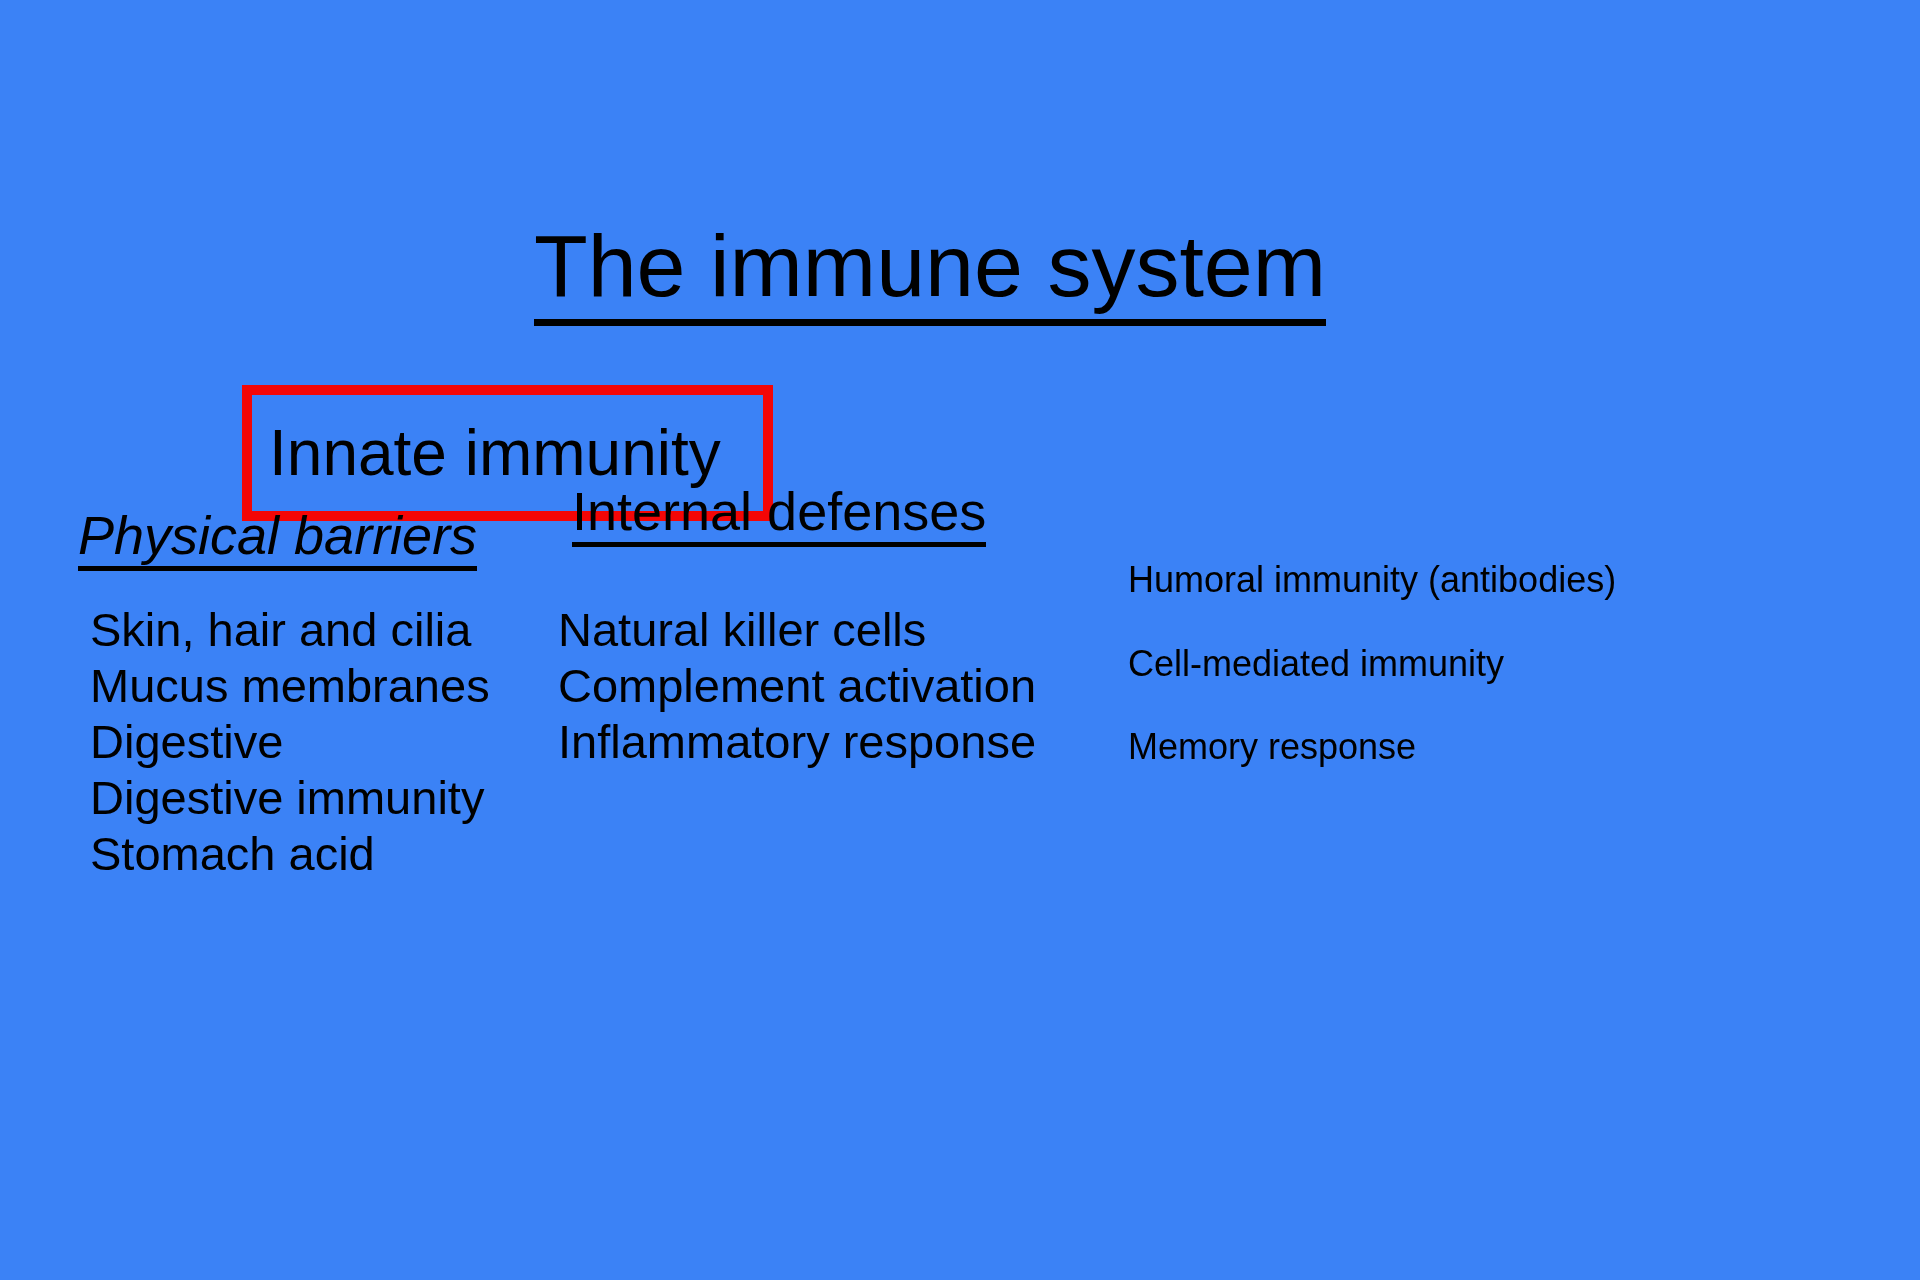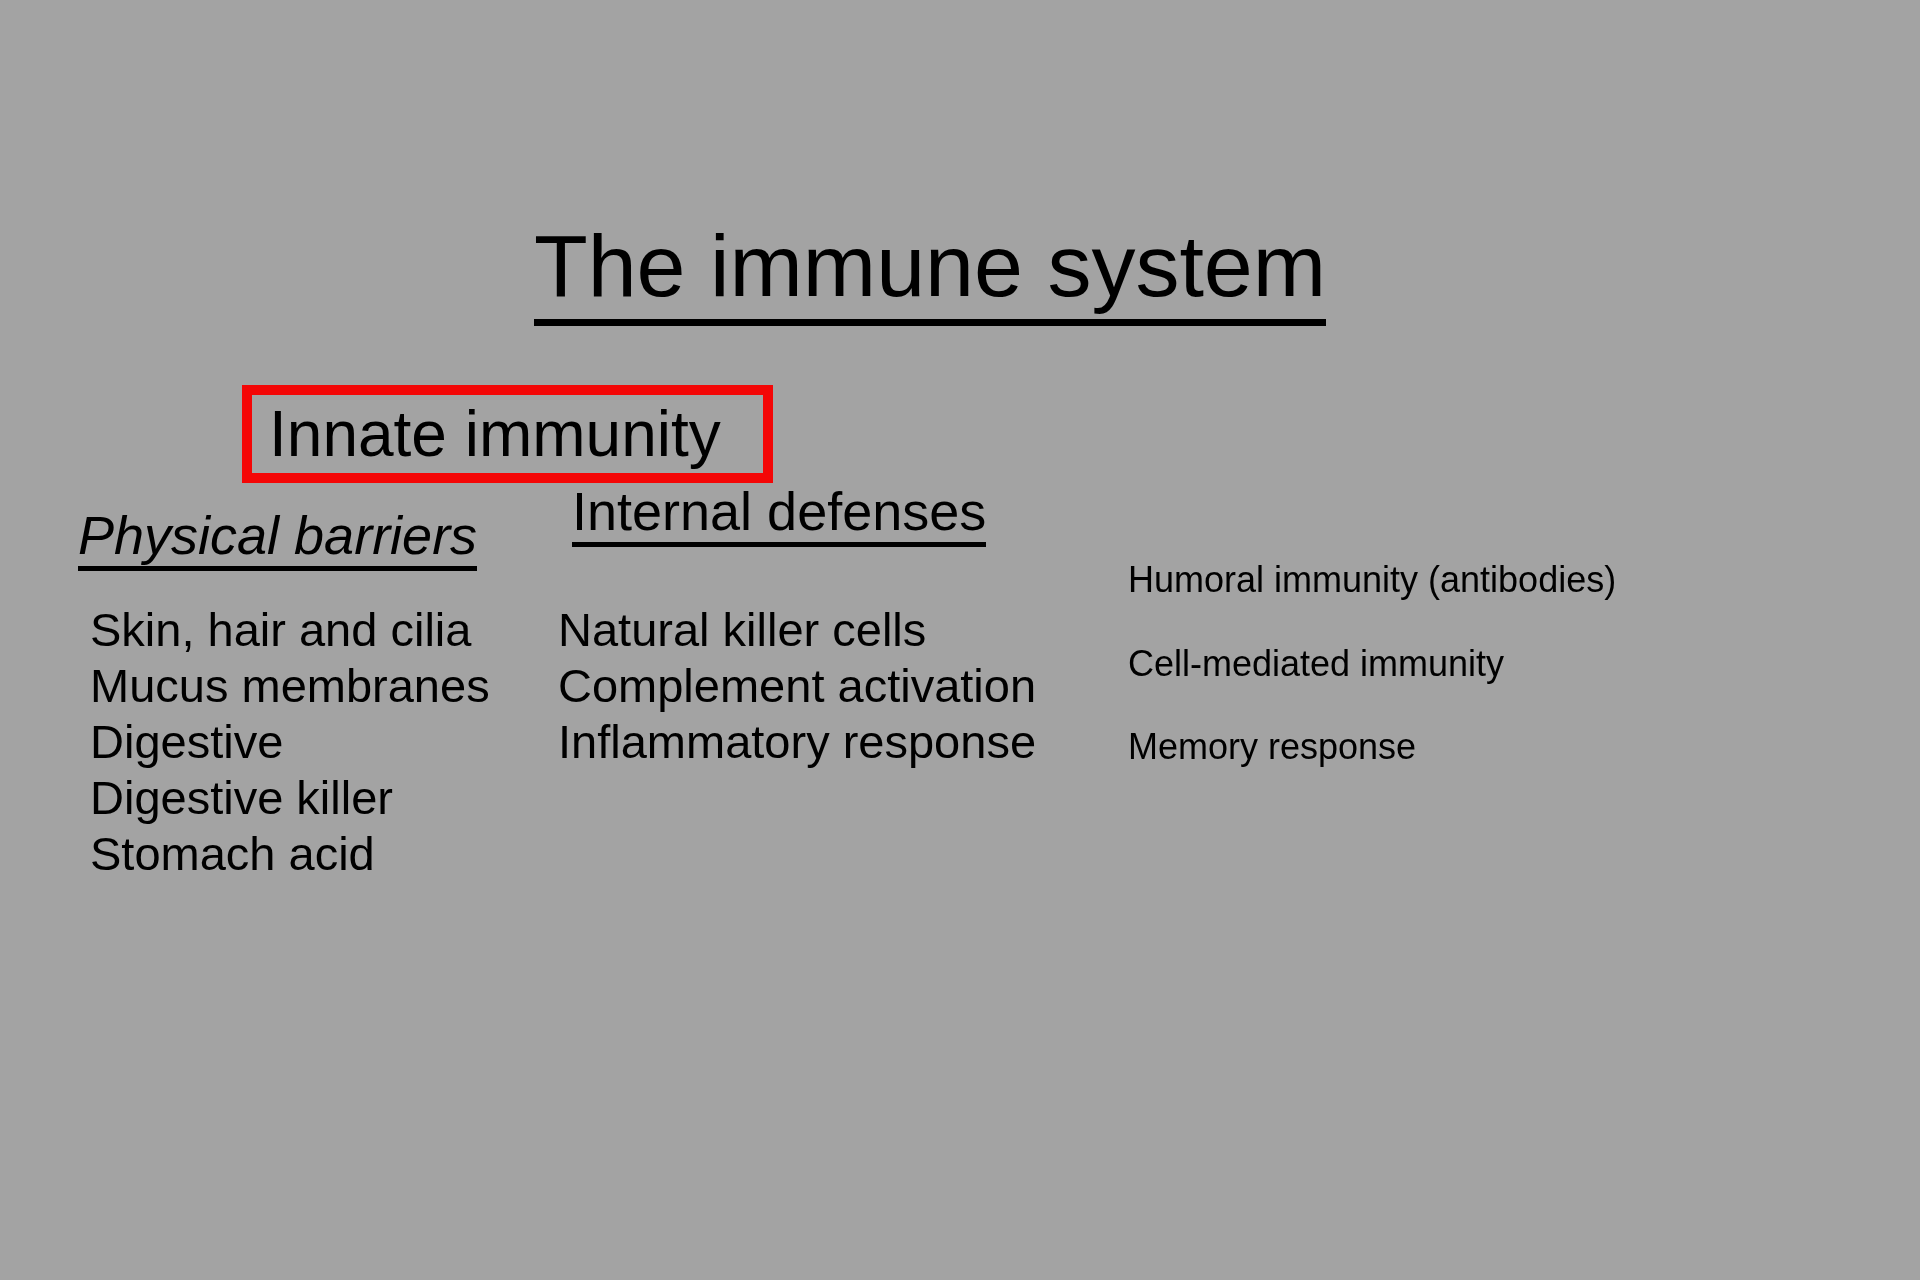--- a/index.html
+++ b/index.html
@@ -4,21 +4,21 @@
 <style>
   html, body {
     margin: 0;
     padding: 0;
     background: #ffffff;
   }
   .slide {
     position: relative;
     width: 1920px;
     height: 1280px;
-    background: #a3a3a3;
+    background: #3b82f6;
     font-family: "Liberation Sans", sans-serif;
     color: #000000;
     overflow: hidden;
   }
   .title-wrap {
     position: absolute;
     top: 222px;
     left: 0;
     width: 1860px;
     text-align: center;
@@ -29,21 +29,21 @@
     line-height: 1;
     border-bottom: 7px solid #000;
     padding-bottom: 9px;
     white-space: nowrap;
   }
   .innate-box {
     position: absolute;
     left: 242px;
     top: 385px;
     width: 531px;
-    height: 98px;
+    height: 136px;
     box-sizing: border-box;
     border: 10px solid #f40606;
     display: flex;
     align-items: center;
     padding-left: 17px;
   }
   .branch-heading {
     font-size: 64px;
     line-height: 1;
     white-space: nowrap;
@@ -102,21 +102,21 @@
   </div>
 
   <div class="col-heading col-heading-internal">
     <span class="underlined">Internal defenses</span>
   </div>
 
   <div class="defense-list physical-list">
       <div>Skin, hair and cilia</div>
       <div>Mucus membranes</div>
       <div>Digestive</div>
-      <div>Digestive killer</div>
+      <div>Digestive immunity</div>
       <div>Stomach acid</div>
     </div>
 
   <div class="defense-list internal-list">
       <div>Natural killer cells</div>
       <div>Complement activation</div>
       <div>Inflammatory response</div>
     </div>
 
   <div class="adaptive-list">

